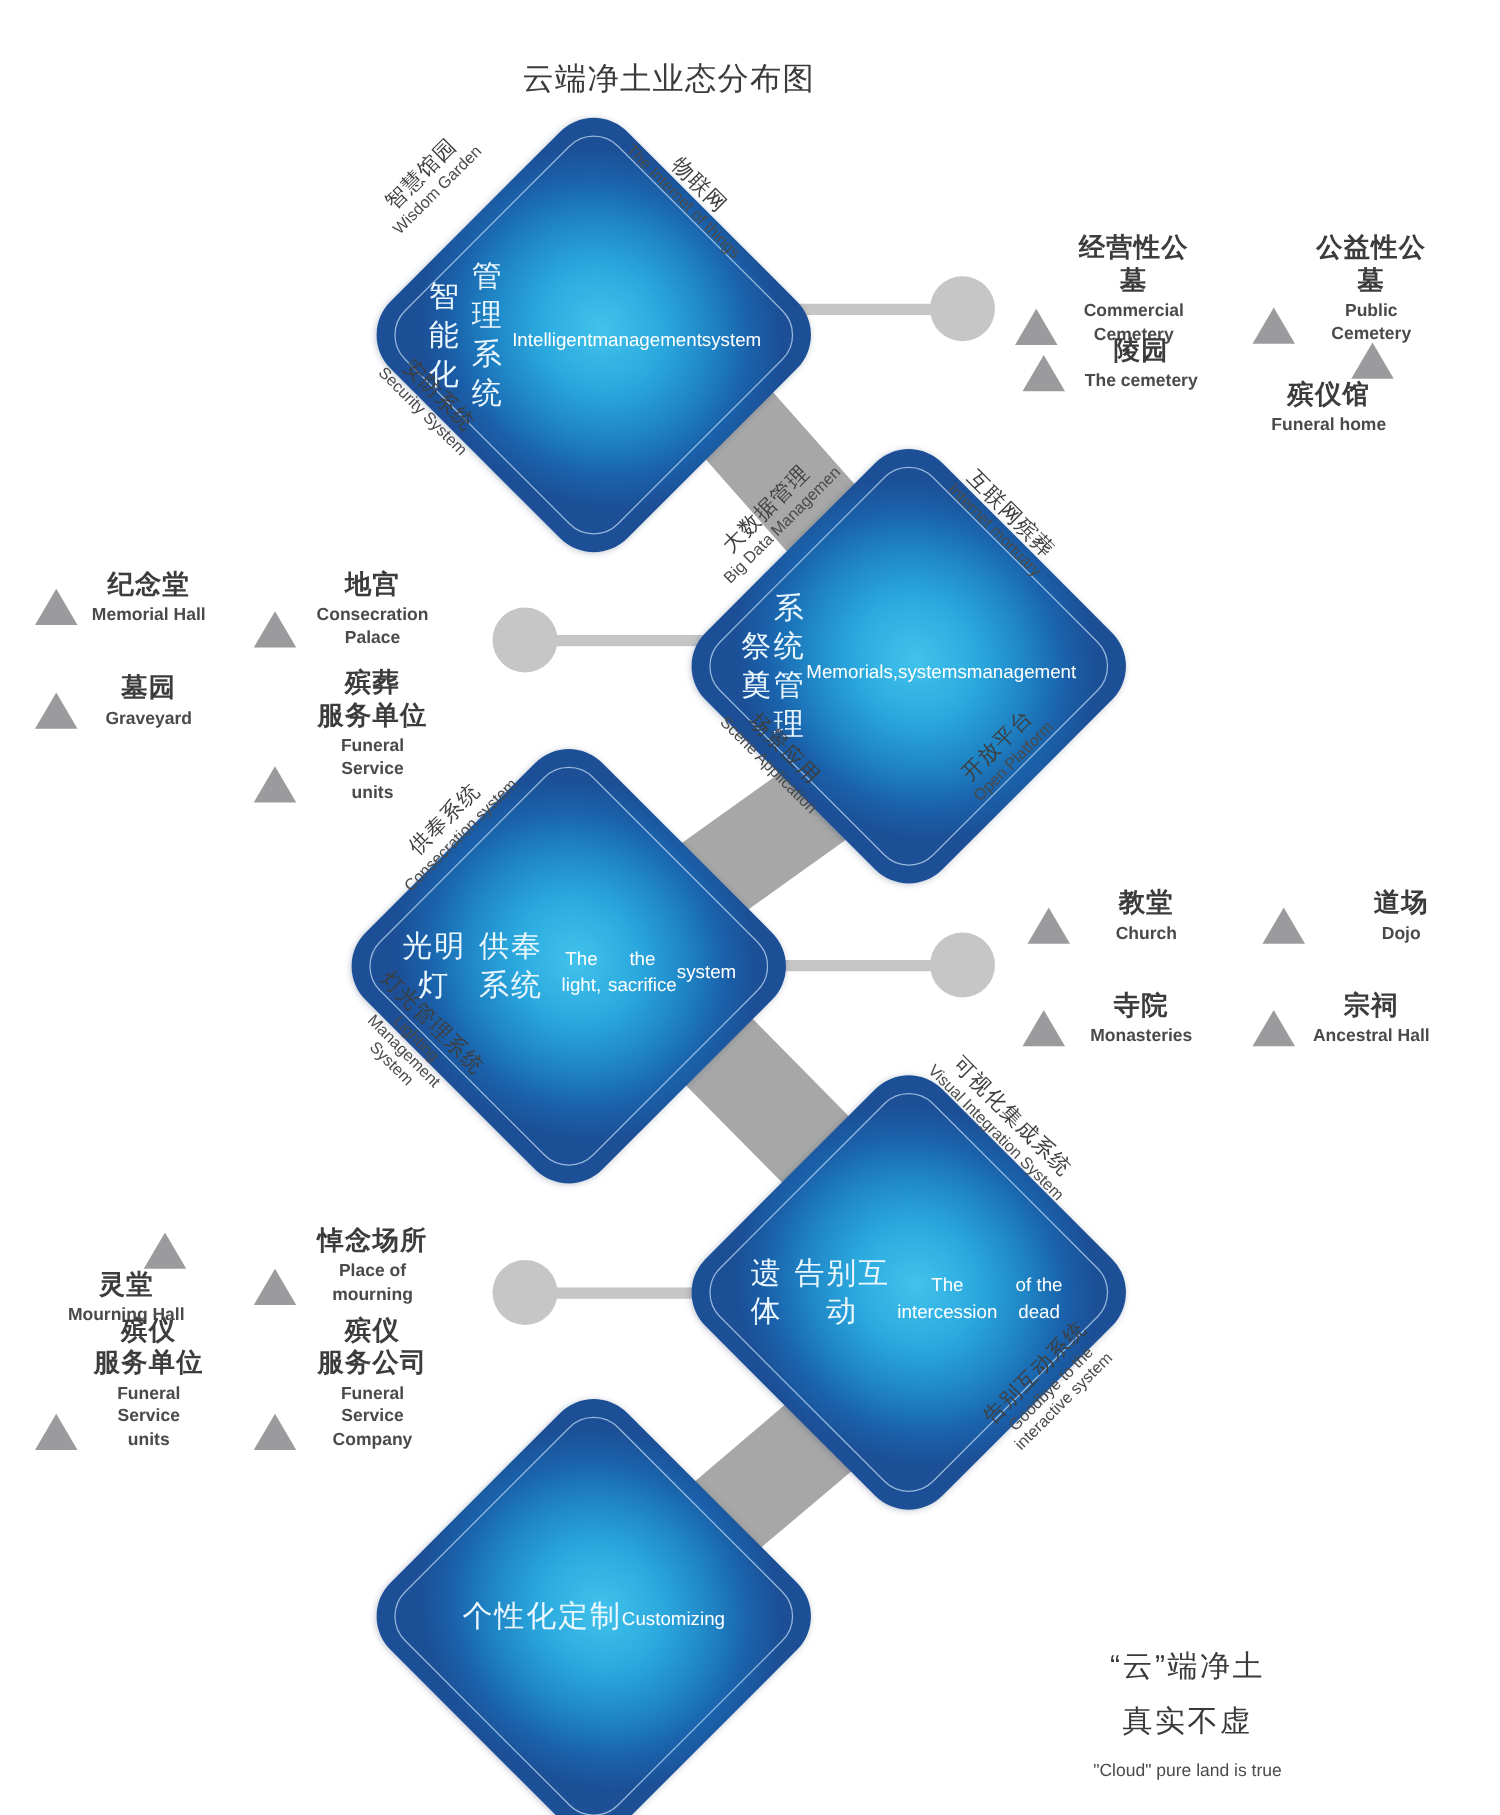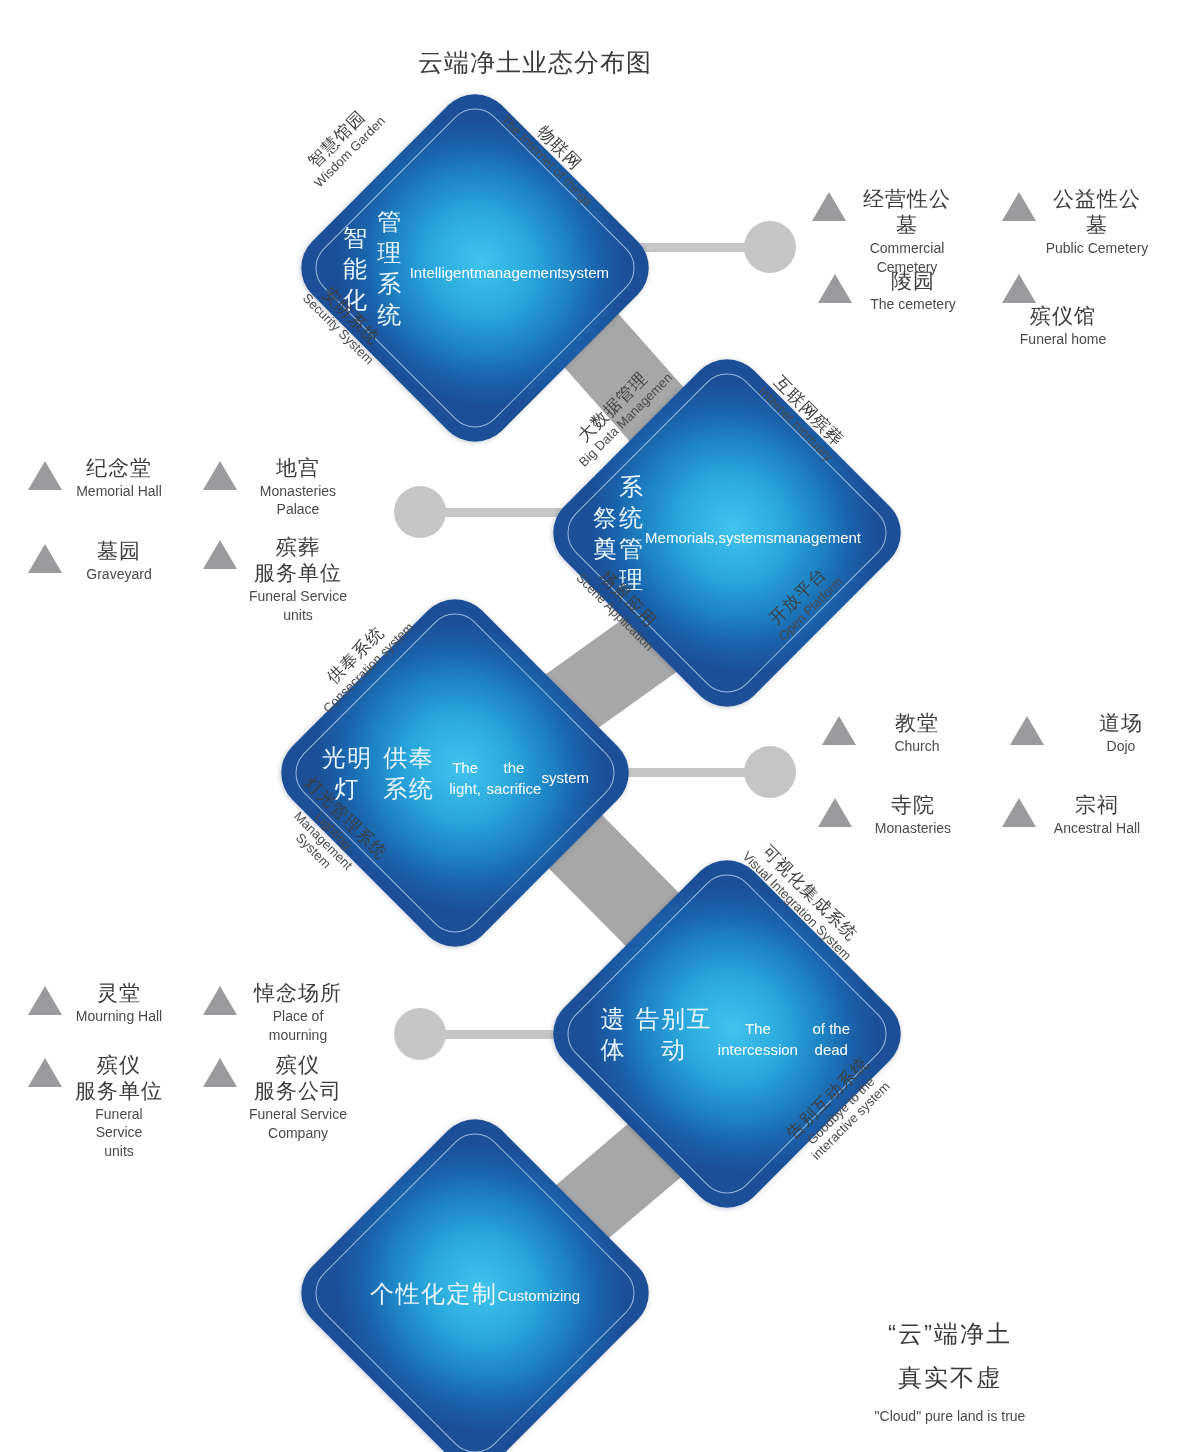--- a/index.html
+++ b/index.html
@@ -101,21 +101,22 @@
     width:52px;height:52px;
     border-radius:50%;
     background:#c6c6c6;
   }
 
   
   .items{position:absolute;}
   .item{
     position:absolute;
     display:flex;
-    align-items:flex-start;
+    align-items:flex-end;
+    font-weight:bold;
   }
   .tri{
     flex:0 0 auto;
     width:0;height:0;
     margin-top:6px;
     border-left:17px solid transparent;
     border-right:17px solid transparent;
     border-bottom:29px solid #9b9b9e;
   }
   .itxt{
@@ -276,21 +277,21 @@
       <span class="tri"></span>
       <span class="itxt">
         <span class="icn">纪念堂</span>
         <span class="ien">Memorial Hall</span>
       </span>
     </div>
     <div class="item" style="left:175px;top:0px;">
       <span class="tri"></span>
       <span class="itxt">
         <span class="icn">地宫</span>
-        <span class="ien">Monasteries Palace</span>
+        <span class="ien">Consecration Palace</span>
       </span>
     </div>
     <div class="item w1" style="left:0px;top:83px;">
       <span class="tri"></span>
       <span class="itxt">
         <span class="icn">墓园</span>
         <span class="ien">Graveyard</span>
       </span>
     </div>
     <div class="item" style="left:175px;top:79px;">
@@ -376,21 +377,21 @@
     <span class="tcn">可视化集成系统</span>
     <span class="ten">Visual Integration System</span>
   </div>
 
   <div class="tag wrap" style="left:762px;top:1092px;transform:rotate(-45deg);transform-origin:50% 0%;">
     <span class="tcn">告别互动系统</span>
     <span class="ten">Goodbye to the interactive system</span>
   </div>
 
   <div class="items" style="left:28px;top:980px;">
-    <div class="item w1" style="left:0px;top:0px;">
+    <div class="item w1" style="left:16px;top:0px;flex-direction:column;">
       <span class="tri"></span>
       <span class="itxt">
         <span class="icn">灵堂</span>
         <span class="ien">Mourning Hall</span>
       </span>
     </div>
     <div class="item" style="left:175px;top:0px;">
       <span class="tri"></span>
       <span class="itxt">
         <span class="icn">悼念场所</span>

